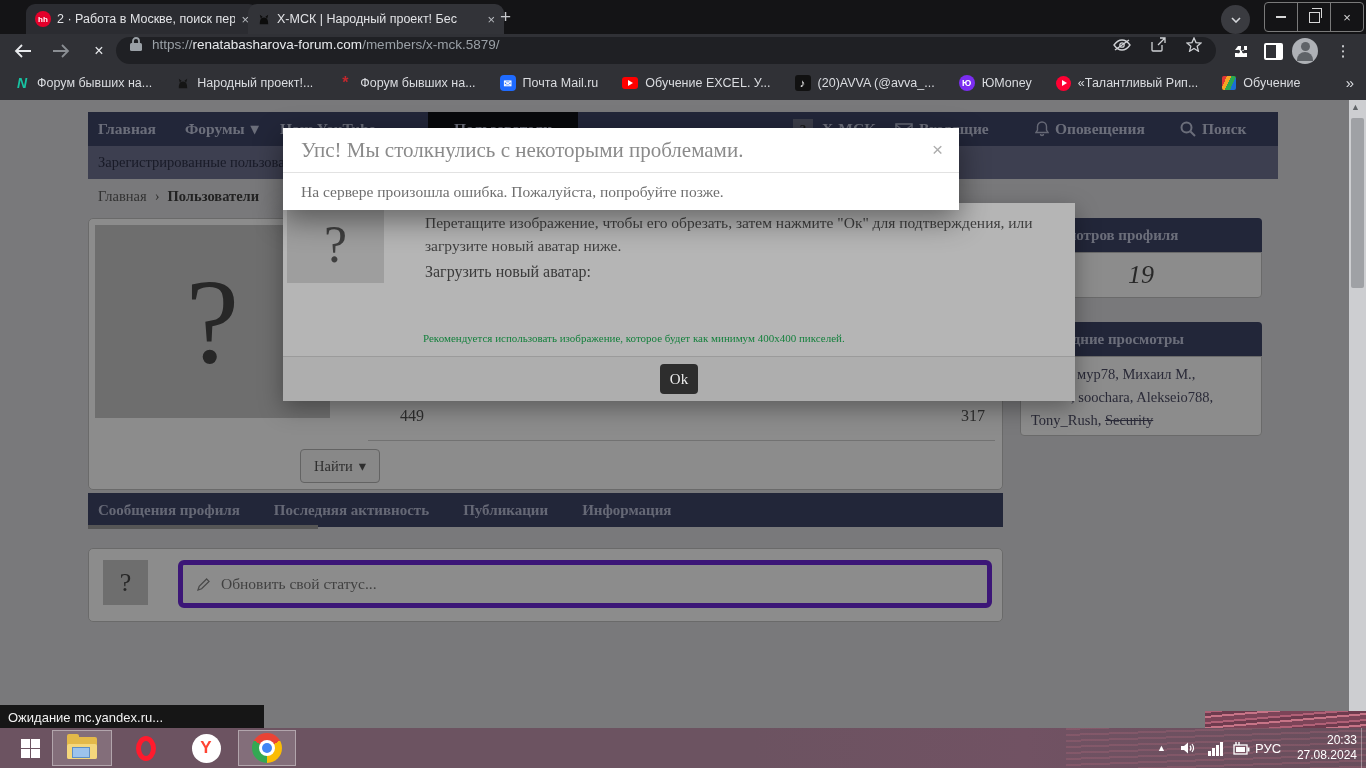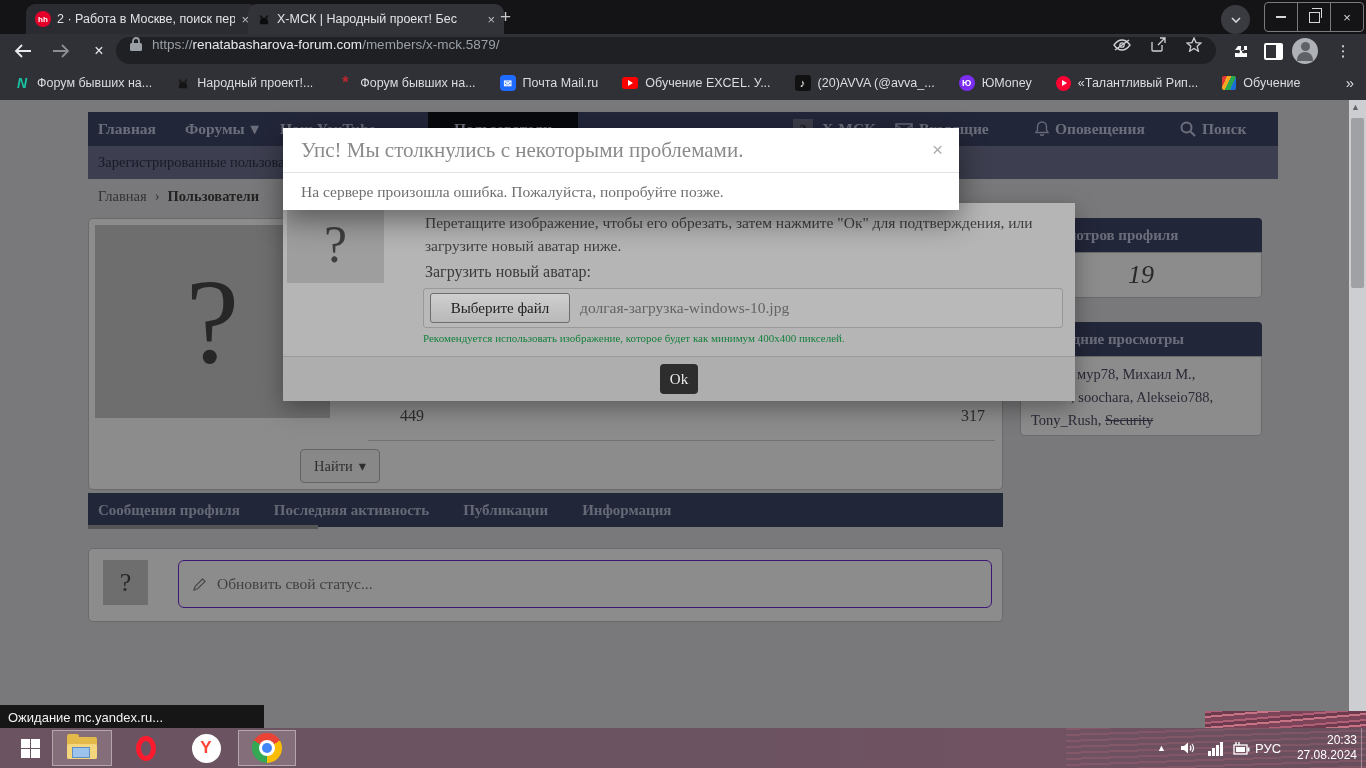--- a/index.html
+++ b/index.html
@@ -70,21 +70,21 @@
   #statdivider{left:368px;top:340px;width:627px;height:1px;background:#cfcfcf;}
   #findbtn{left:300px;top:349px;width:78px;height:32px;border:1px solid #b5b5b5;border-radius:4px;background:#f7f7f7;
            display:flex;align-items:center;justify-content:center;gap:6px;
            font-family:"Liberation Serif",serif;font-size:14.5px;color:#555;}
   #proftabs{left:88px;top:393px;width:915px;height:34px;background:#3f4569;display:flex;align-items:center;gap:34px;
             padding-left:10px;box-sizing:border-box;font-family:"Liberation Serif",serif;font-weight:bold;font-size:15px;color:#b9bed6;}
   #tab-underline{left:88px;top:425px;width:230px;height:4px;background:#9d9d9d;}
   #statuscard{left:88px;top:448px;width:915px;height:74px;display:flex;align-items:center;}
   #statusavatar{left:103px;top:460px;width:45px;height:45px;background:#c9c9c9;display:flex;align-items:center;justify-content:center;
                 font-family:"Liberation Serif",serif;font-size:26px;color:#474747;}
-  #statusinput{left:178px;top:460px;width:814px;height:48px;border:1px solid #6d28d9;border-radius:6px;background:#fff;
+  #statusinput{left:178px;top:460px;width:814px;height:48px;border:5px solid #6d28d9;border-radius:6px;background:#fff;
                display:flex;align-items:center;gap:10px;padding-left:14px;box-sizing:border-box;
                font-family:"Liberation Serif",serif;font-size:15.5px;color:#777;}
   #emptymsg{left:88px;top:536px;width:915px;height:36px;display:flex;align-items:center;
             font-family:"Liberation Serif",serif;font-size:15px;color:#454545;}
   #emptymsg span{margin-left:10px;}
   .sidepanel-h{background:#3f4569;color:#c3c8de;font-family:"Liberation Serif",serif;font-weight:bold;font-size:15px;
                display:flex;align-items:center;padding-left:12px;box-sizing:border-box;border-radius:4px 4px 0 0;}
   #views-h{left:1020px;top:118px;width:242px;height:34px;}
   #views-b{left:1020px;top:152px;width:242px;height:46px;display:flex;align-items:center;justify-content:center;
            font-family:"Liberation Serif",serif;font-style:italic;font-size:26px;color:#4a4a4a;border-radius:0 0 4px 4px;}
@@ -370,24 +370,20 @@
 
   <div id="scrollbar" class="abs"></div>
   <span id="sb-up" class="abs">▲</span>
   <div id="sb-thumb" class="abs"></div>
   <span id="sb-down" class="abs">▼</span>
 
   <div id="avdlg" class="abs"></div>
   <div id="avthumb" class="abs">?</div>
   <div id="avinstr" class="abs">Перетащите изображение, чтобы его обрезать, затем нажмите "Ок" для подтверждения, или загрузите новый аватар ниже.</div>
   <div id="avlabel" class="abs">Загрузить новый аватар:</div>
-  <div id="filebox" class="abs">
-    <div id="filebtn">Выберите файл</div>
-    <span id="filename">долгая-загрузка-windows-10.jpg</span>
-  </div>
   <div id="avhint" class="abs">Рекомендуется использовать изображение, которое будет как минимум 400x400 пикселей.</div>
   <div id="avfooter" class="abs">
     <div id="okbtn">Ok</div>
   </div>
 
   <div id="modal" class="abs">
     <div id="modal-h">
       <span id="modal-title">Упс! Мы столкнулись с некоторыми проблемами.</span>
       <span id="modal-x">×</span>
     </div>

